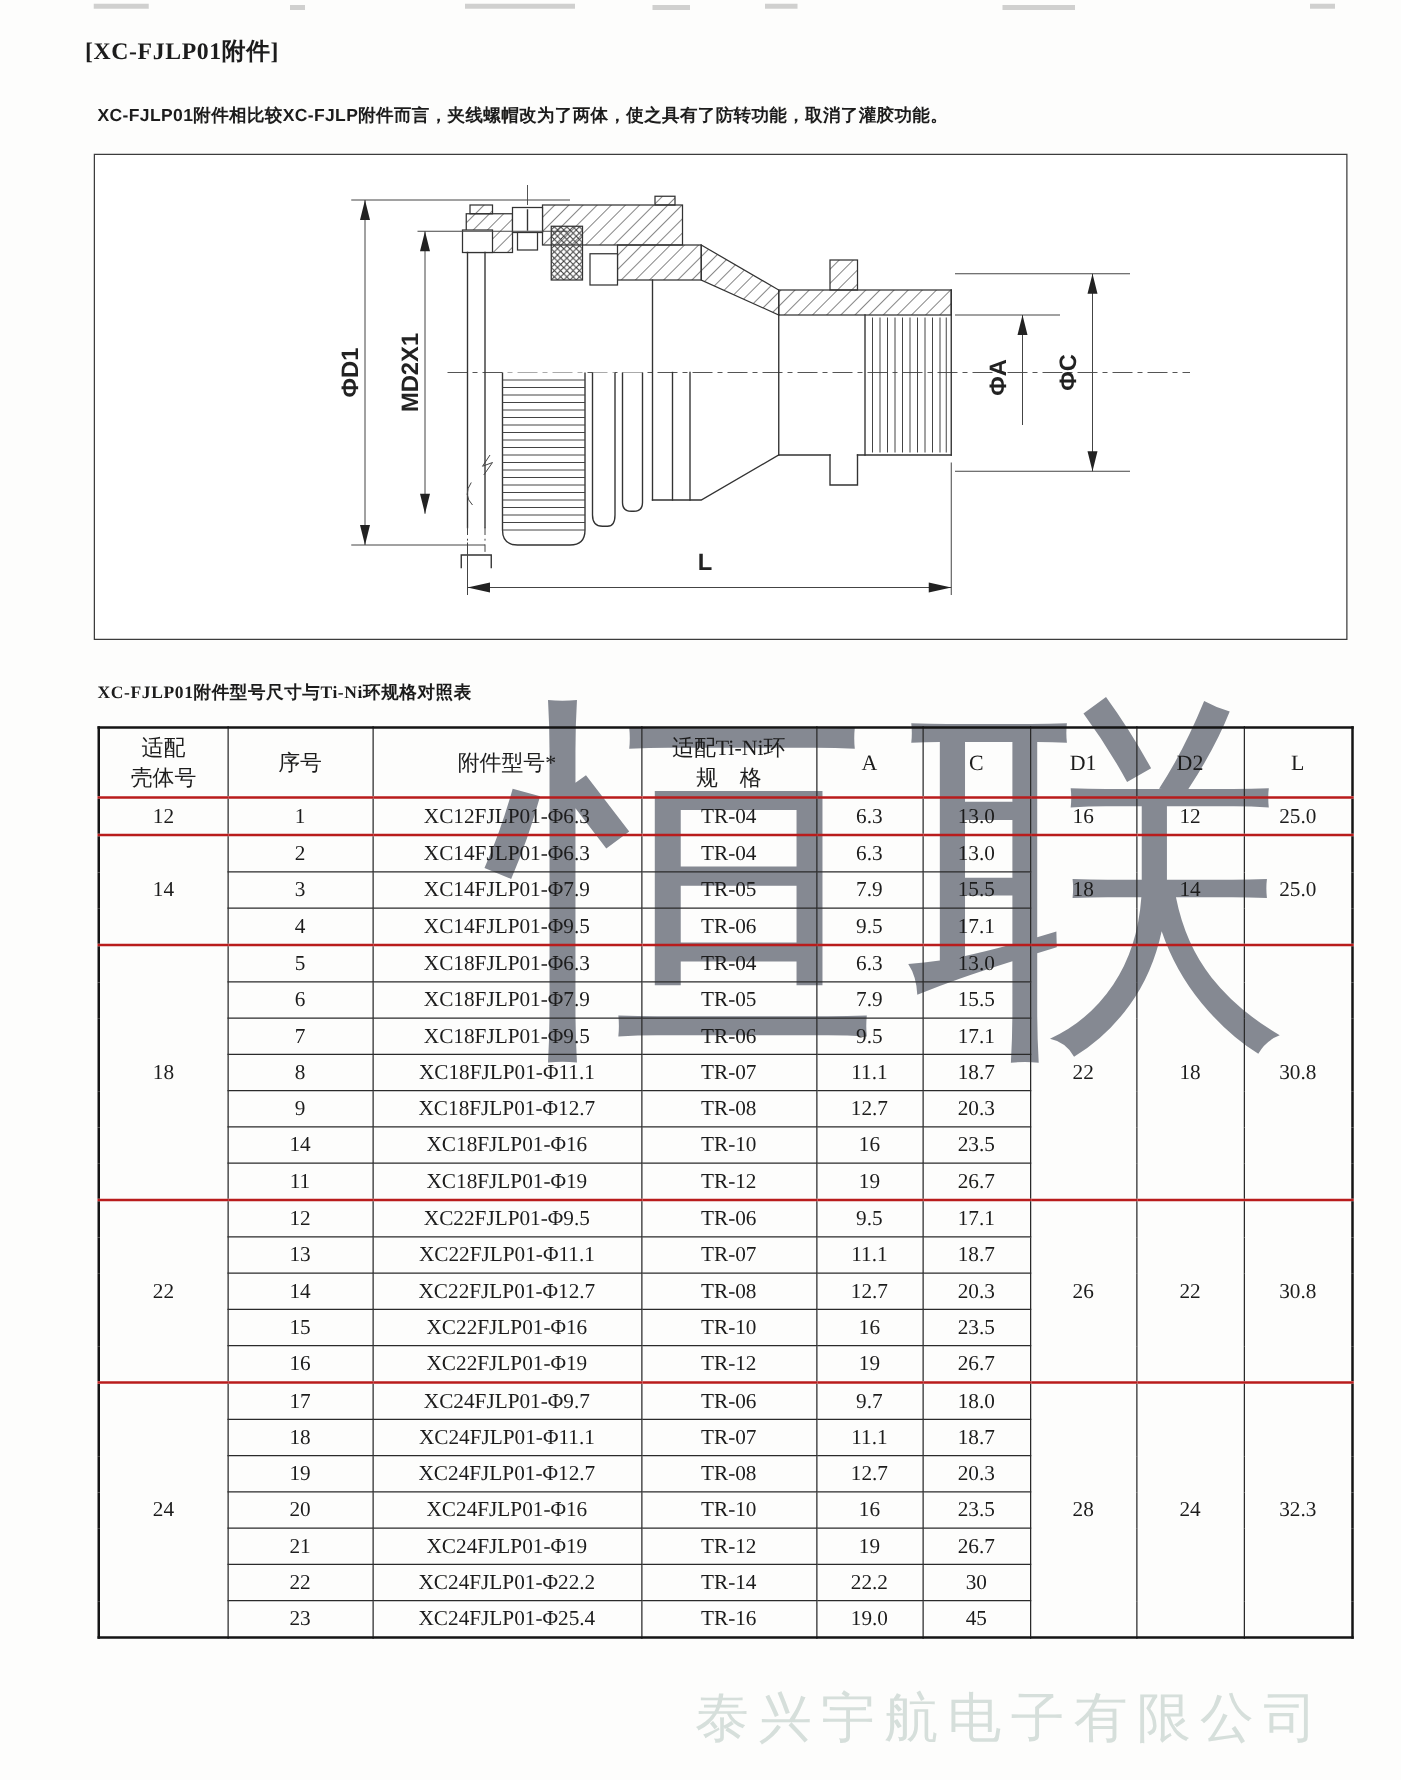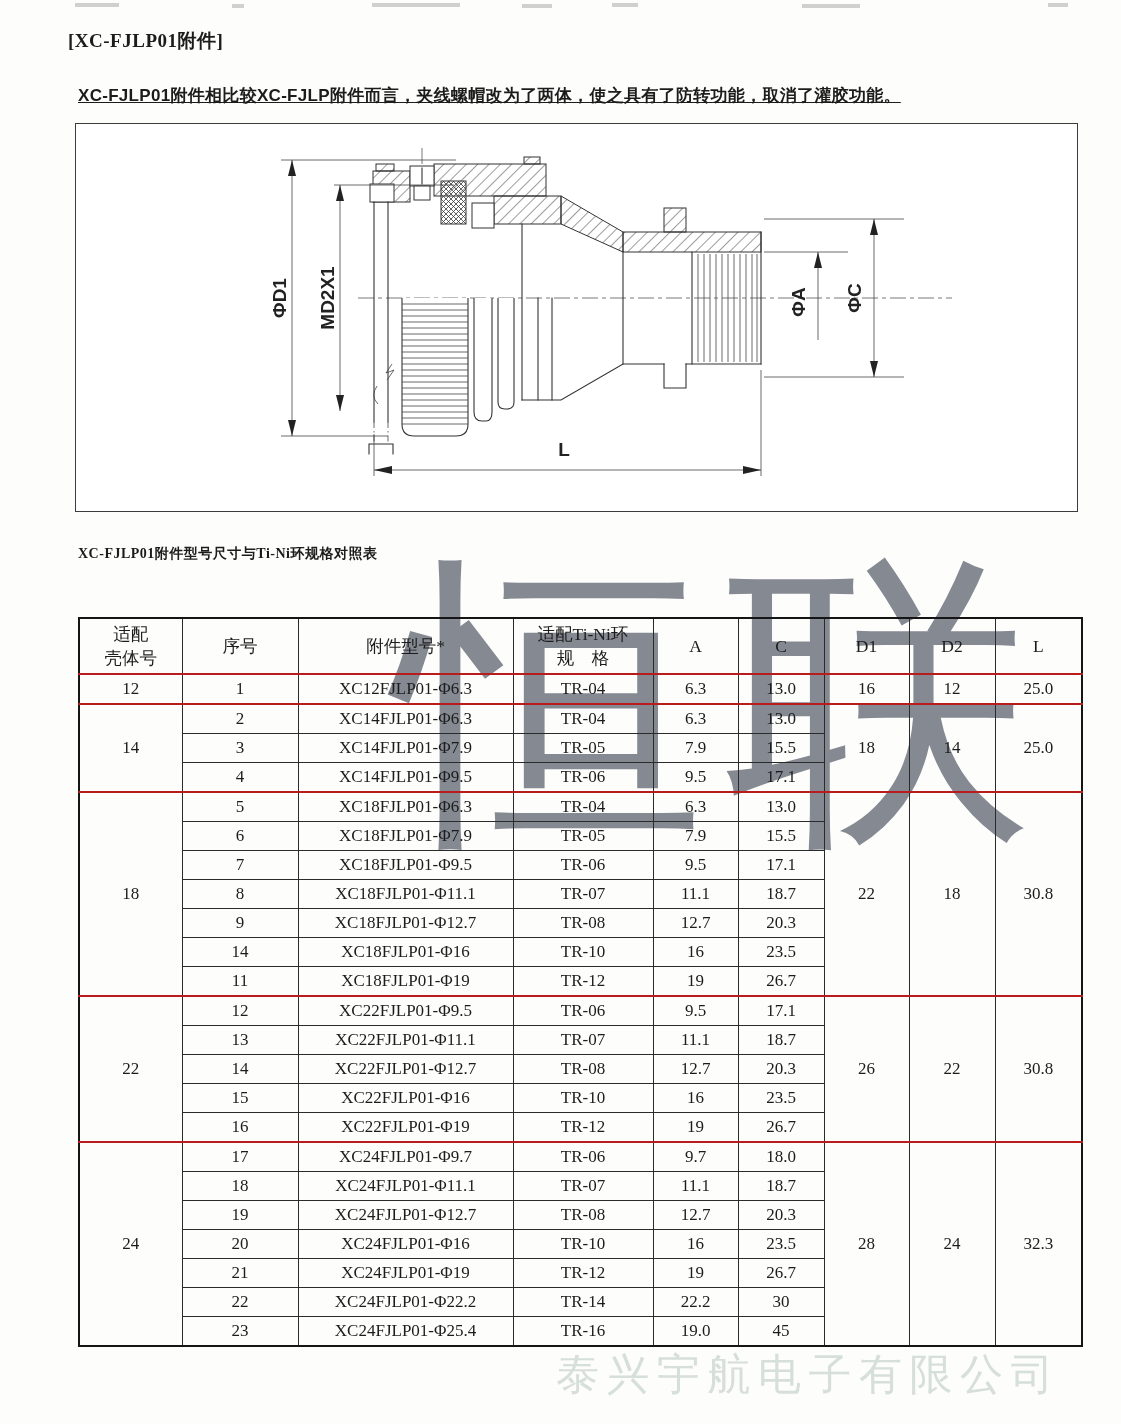--- a/index.html
+++ b/index.html
@@ -12,21 +12,21 @@
   .artifact{position:absolute;background:#9a9a9a;opacity:.45;}
   
   .tag-title{
     position:absolute;left:68px;top:28px;
     font-family:Liberation Serif, serif;
     font-weight:700;font-size:19px;letter-spacing:.5px;
   }
   .description{
     position:absolute;left:78px;top:84px;width:1000px;
     font-family:"Liberation Sans","DejaVu Sans",sans-serif;
-    font-weight:700;font-size:17px;letter-spacing:.3px;text-decoration:underline;
+    font-weight:700;font-size:14px;letter-spacing:.3px;
   }
   
   .drawing-frame{
     position:absolute;left:75px;top:123px;width:1001px;height:387px;
     border:1px solid #3c3c3c;background:#fff;
   }
   .drawing-frame svg{display:block;width:100%;height:100%;}
   
   .table-title{
     position:absolute;left:78px;top:545px;
@@ -34,21 +34,21 @@
   }
   table.spec{
     position:absolute;left:78px;top:581px;width:1003px;z-index:2;
     border-collapse:collapse;table-layout:fixed;
     font-size:17px;background:transparent;
   }
   table.spec th,table.spec td{
     border:1px solid #2a2a2a;text-align:center;vertical-align:middle;
     padding:0;height:28px;font-weight:400;background:transparent;
   }
-  table.spec{border:2px solid #151515;margin-top:36px;}
+  table.spec{border:2px solid #151515;}
   table.spec thead th{height:54px;font-size:17.5px;}
   table.spec thead .hline{line-height:24px;}
   table.spec tr.group-start td{border-top:2px solid #b91c1c;}
   table.spec thead th{border-bottom:1px solid #2a2a2a;}
   
   .wm-center{
     position:absolute;left:396px;top:552px;z-index:1;
     font-size:308px;line-height:1;letter-spacing:22px;
     color:#0f172a;opacity:.5;white-space:nowrap;
     font-family:"Liberation Serif",serif;pointer-events:none;

